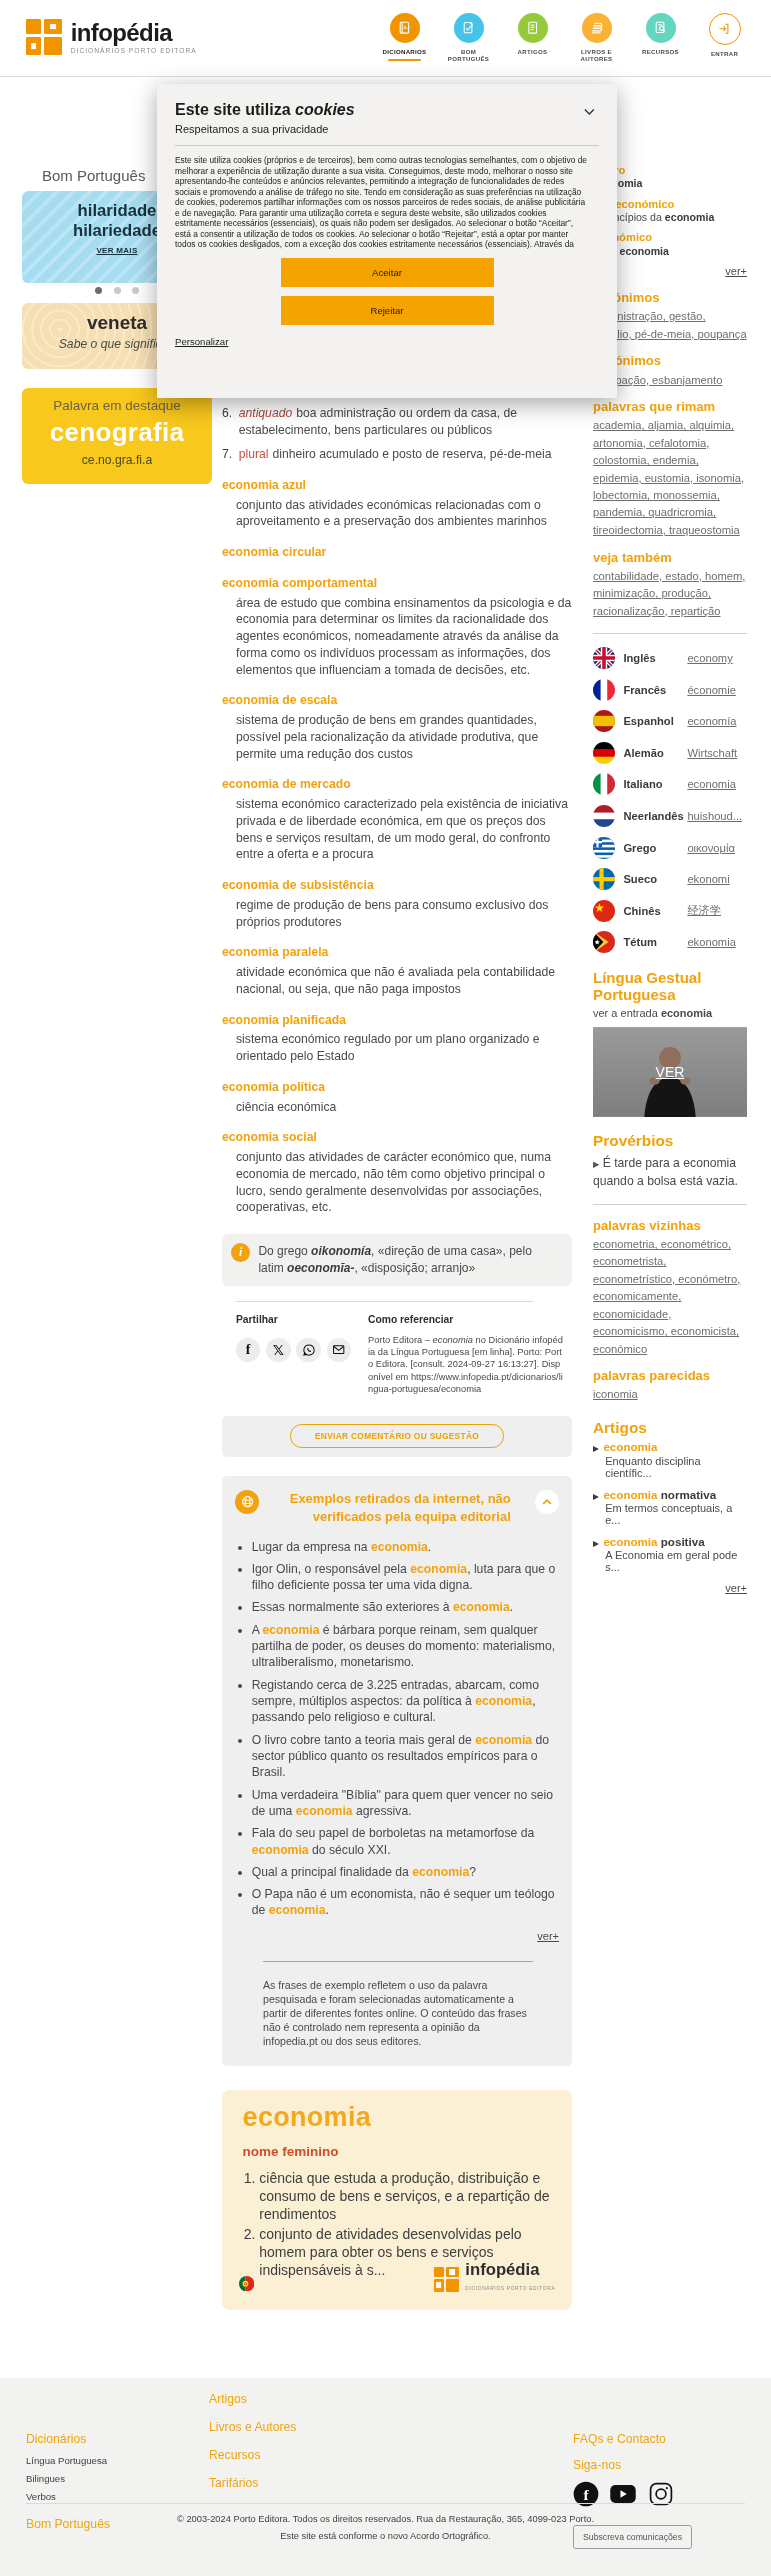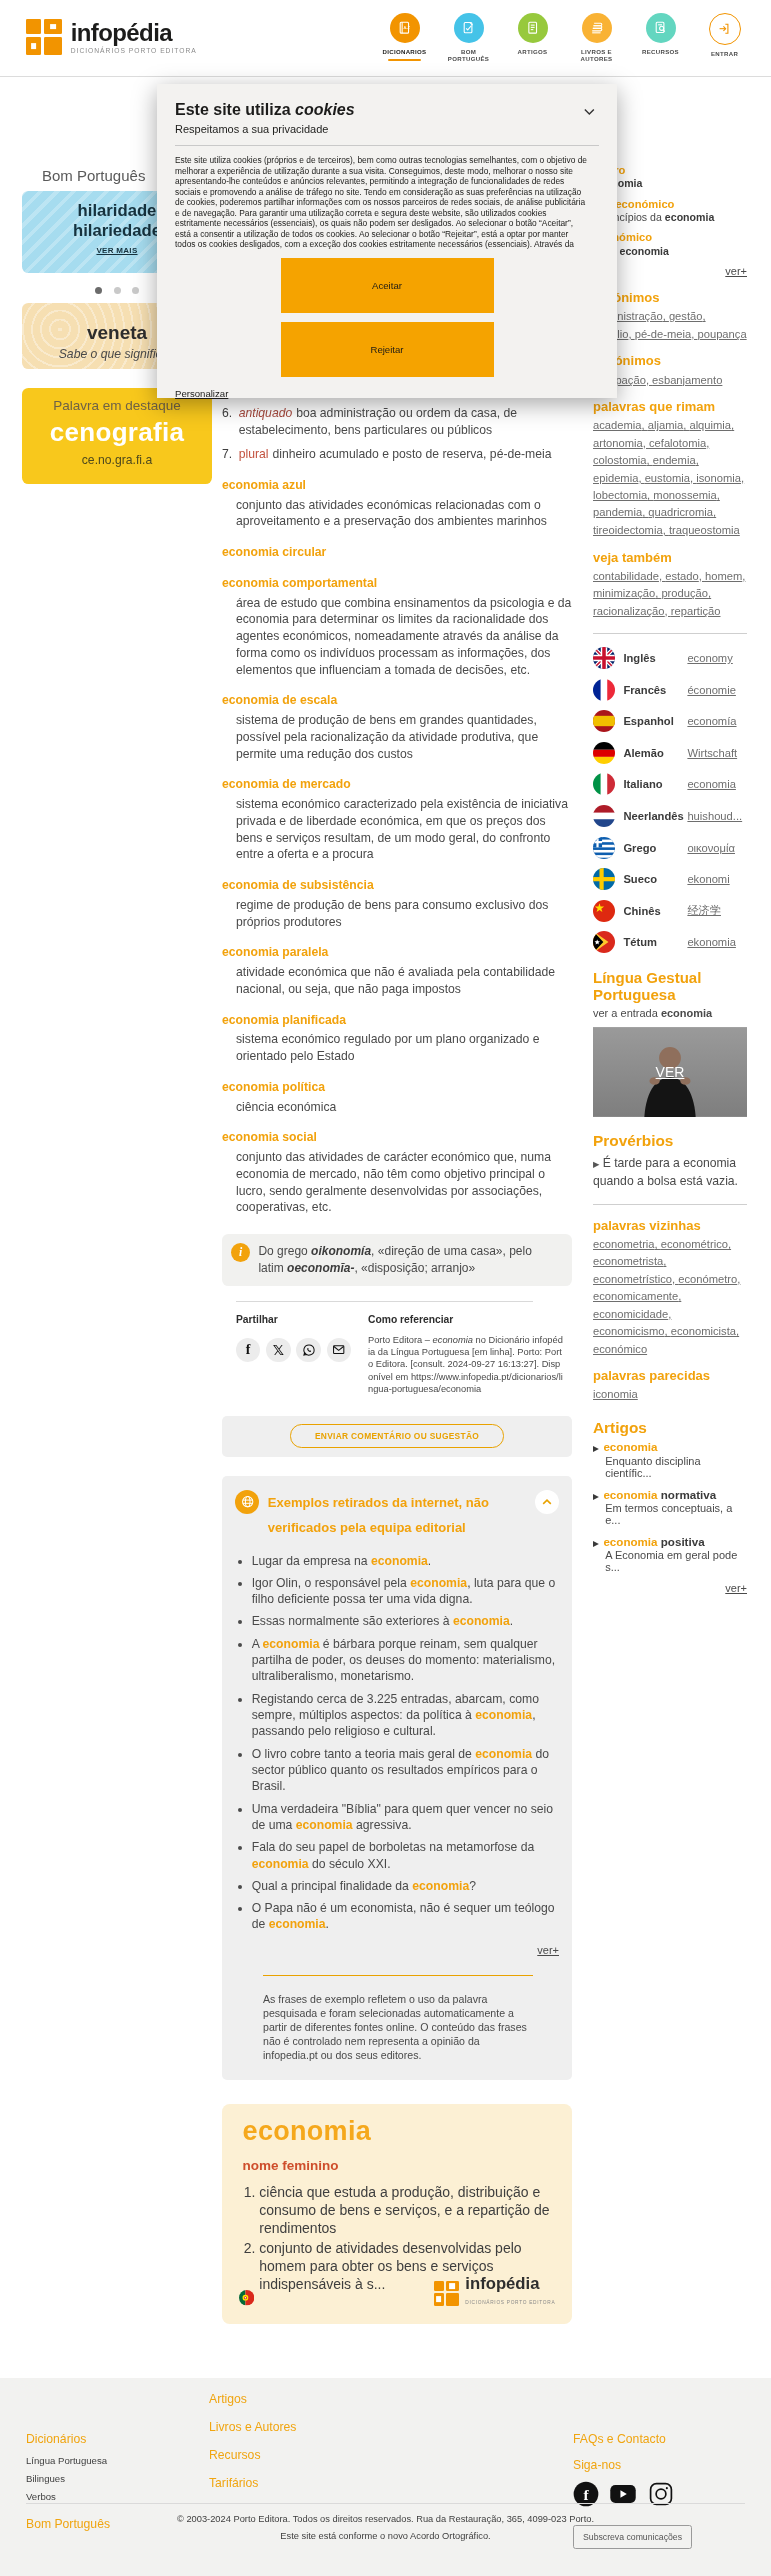--- a/index.html
+++ b/index.html
@@ -17,29 +17,29 @@
   .nav{position:absolute;right:19px;top:13px;display:flex;gap:9px;}
   .nav-item{width:55px;text-align:center;cursor:pointer;}
   .nav-circle{width:30px;height:30px;border-radius:50%;margin:0 auto;display:flex;align-items:center;justify-content:center;}
   .nav-label{font-size:6.1px;font-weight:bold;color:#4a4a4a;margin-top:5.1px;letter-spacing:0.3px;}
   .nav-item.active .nav-label{color:#1c1c1b;}
   .nav-underline{width:33px;height:1.9px;background:#F29400;margin:3.9px auto 0;border-radius:1.3px;}
   .nav-circle.outline{background:#fff;border:1.3px solid #F29400;}
   
   .bp-title{position:absolute;left:42px;top:167px;font-size:15px;color:#5a5a5a;}
   .card{position:absolute;left:22px;width:190px;border-radius:6.4px;text-align:center;cursor:pointer;}
-  .card-blue{top:191px;height:82px;background:#A6DCEF;
+  .card-blue{top:191px;height:92px;background:#A6DCEF;
      background-image:repeating-linear-gradient(135deg,rgba(255,255,255,.25) 0 3.9px,transparent 3.9px 11.6px);}
   .card-blue .big{font-size:16.7px;font-weight:bold;color:#16323e;line-height:1.15;padding-top:10.3px;}
   .card-blue .more{display:inline-block;margin-top:6.4px;font-size:8px;font-weight:bold;color:#16323e;letter-spacing:0.3px;}
   .dots{position:absolute;left:22px;top:285px;width:190px;text-align:center;}
   .dots span{display:inline-block;width:7px;height:7px;border-radius:50%;margin:0 4.5px;cursor:pointer;}
   .card-tan{top:303px;height:66px;background:#F6DFB2;
      background-image:repeating-radial-gradient(circle at 20% 40%,rgba(255,255,255,.35) 0 1.9px,transparent 1.9px 9px);}
-  .card-tan .word{font-size:19px;font-weight:bold;color:#2d2d2d;padding-top:19px;}
+  .card-tan .word{font-size:19px;font-weight:bold;color:#2d2d2d;padding-top:9px;}
   .card-tan .q{font-size:12.2px;font-style:italic;color:#4a4a4a;margin-top:2.6px;}
   .card-yellow{top:388px;height:96px;background:#F8C81C;}
   .card-yellow .kicker{font-size:13.5px;color:#6f6246;padding-top:10.3px;}
   .card-yellow .word{font-size:26px;font-weight:bold;color:#fff;margin-top:3.9px;letter-spacing:0.3px;}
   .card-yellow .syll{font-size:12.2px;color:#4e491e;margin-top:5.1px;}
   
   .main-col{position:absolute;left:222px;top:405px;width:350px;font-size:12.2px;line-height:16.7px;}
   .num-row{display:flex;margin-bottom:7.7px;}
   .num-row .n{width:16.7px;flex:none;color:#3f3f3f;}
   .tag-it{font-style:italic;color:#A6493E;margin-right:3.9px;}
@@ -58,21 +58,21 @@
   .share-icons{display:flex;gap:5.8px;margin-top:9px;}
   .sicon{width:24.4px;height:24.4px;border-radius:50%;background:#ECECEC;display:flex;align-items:center;justify-content:center;
          font-weight:bold;font-size:14px;color:#111;cursor:pointer;}
   .ref-text{font-size:9.3px;line-height:12.2px;color:#4a4a4a;margin-top:5.1px;width:196px;word-break:break-all;}
   .btn-strip{background:#EFEFEF;border-radius:5.1px;margin-top:20.6px;height:41px;display:flex;align-items:center;justify-content:center;}
   .btn-outline{background:transparent;border:1px solid #E9A200;color:#E9A200;border-radius:11.6px;
                font-size:8.4px;font-weight:bold;letter-spacing:0.3px;padding:5.8px 24.4px;cursor:pointer;font-family:inherit;}
   .examples{background:#EFEFEF;border-radius:5.1px;margin-top:19px;padding:14px 13px 18px 13px;}
   .ex-head{display:flex;align-items:flex-start;gap:8.4px;}
   .globe-circle{flex:none;width:24.4px;height:24.4px;border-radius:50%;background:#F2A20C;display:flex;align-items:center;justify-content:center;}
-  .ex-title{font-size:13px;line-height:25px;font-weight:bold;color:#F2A20C;width:243px;}
+  .ex-title{font-size:13px;line-height:18px;font-weight:bold;color:#F2A20C;width:243px;text-align:right;}
   .chev-circle{flex:none;width:24.4px;height:24.4px;border-radius:50%;background:#fff;margin-left:auto;display:flex;align-items:center;justify-content:center;cursor:pointer;}
   .examples ul{margin:13px 0 0 16.7px;padding:0;}
   .examples li{margin-bottom:5.8px;line-height:16.4px;color:#4a4a4a;}
   .hl{color:#F2A20C;font-weight:600;}
   .ver-right{text-align:right;font-size:11px;margin-top:9px;}
   .ex-hr{border:none;border-top:1px solid #E9A200;margin:16.7px 26px 15.4px 28px;}
   .ex-disc{margin:0 26px 0 28px;font-size:10.6px;line-height:14px;color:#4a4a4a;}
   .word-card{background:#FCF0D4;border-radius:7.7px;margin-top:24.4px;padding:19px 20.6px 15.4px;position:relative;height:186px;}
   .wc-word{font-size:27px;font-weight:bold;color:#F5A81C;letter-spacing:0.3px;}
   .wc-pos{font-size:13.5px;font-weight:bold;color:#CE4E2C;margin-top:18px;}
@@ -114,21 +114,21 @@
   
   .cookie{position:absolute;left:157px;top:84px;width:460px;height:314px;background:#F3F2F0;z-index:40;
           box-shadow:0 6.4px 22.5px rgba(0,0,0,.35);padding:16.7px 18px;box-sizing:border-box;}
   .ck-title{font-size:16px;font-weight:bold;color:#1c1c1b;}
   .ck-title i{font-style:italic;}
   .ck-chev{position:absolute;right:19px;top:19px;cursor:pointer;}
   .ck-sub{font-size:11px;color:#1d1d1b;margin-top:4.5px;}
   .ck-hr{border:none;border-top:0.6px solid #c9c9c9;margin:10.3px 0 9px;}
   .ck-body{font-size:8.4px;line-height:10.5px;color:#1d1d1b;width:416px;}
   .ck-btn{display:block;width:213px;margin:8.4px auto 0;background:#F5A300;border:none;color:#262014;
-          font-size:9.6px;padding:22px 0;cursor:pointer;font-family:inherit;}
+          font-size:9.6px;padding:9px 0;cursor:pointer;font-family:inherit;}
   .ck-pers{display:block;text-align:left;margin-top:11px;font-size:9.6px;color:#1d1d1b;}
   
   .footer{position:absolute;left:0;top:2378px;width:771px;height:198px;background:#F2F2F0;}
   .fcol{position:absolute;top:14px;}
   .f-h{font-size:12.2px;color:#F0A510;margin-bottom:9px;cursor:pointer;margin-top:40px;}
   .f-h.space{margin-top:15.4px;}
   .f-link{display:block;font-size:9.6px;color:#3f3f3f;text-decoration:none;margin-bottom:7px;cursor:pointer;}
   .f-h2{display:block;font-size:12.2px;color:#F0A510;text-decoration:none;margin-bottom:14px;cursor:pointer;}
   .f-social{display:flex;gap:10.3px;margin-top:7.7px;}
   .f-social span{cursor:pointer;}

